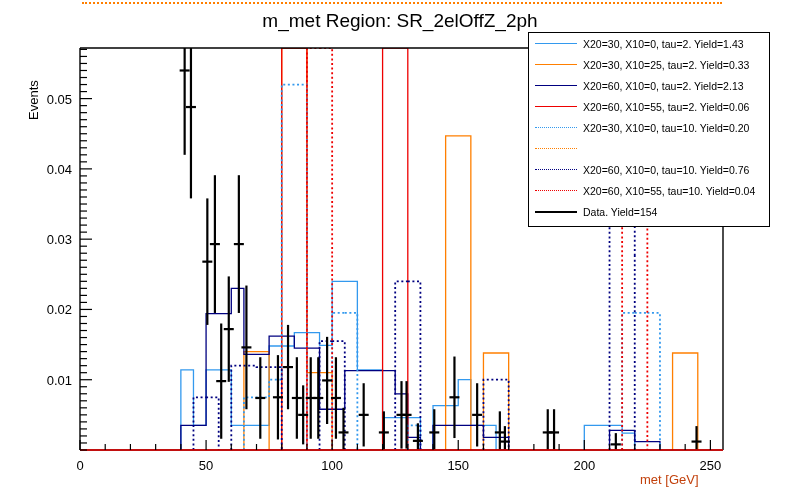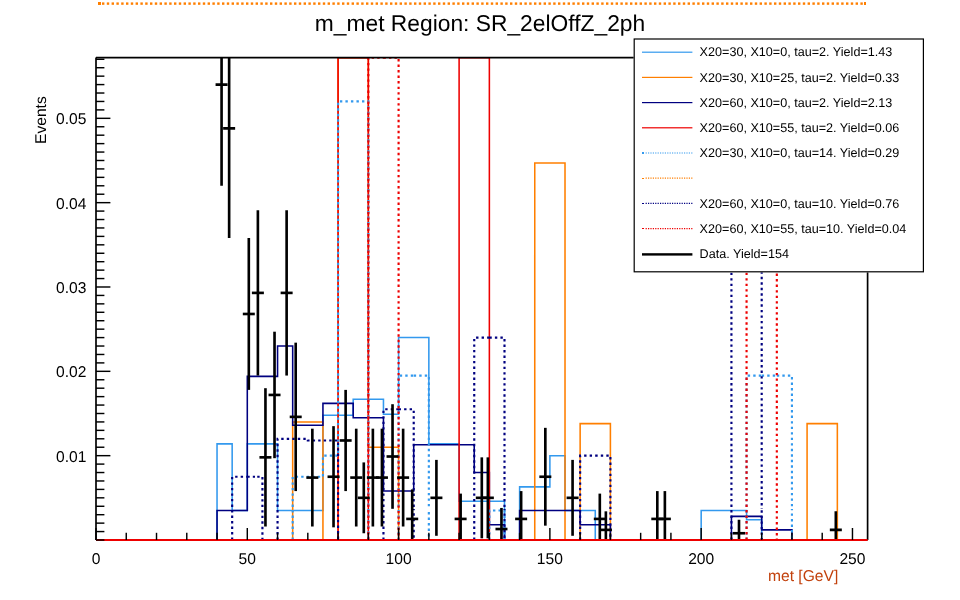--- a/index.html
+++ b/index.html
@@ -250,21 +250,21 @@
       <div class="legend-row">
         <span class="legend-key">
           <i style="border-top: 1.4px solid rgb(238, 0, 0);"></i>
         </span>
         <span class="legend-label">X20=60, X10=55, tau=2. Yield=0.06</span>
       </div>
       <div class="legend-row">
         <span class="legend-key">
           <i style="border-top: 1.6px dotted rgb(51, 153, 238);"></i>
         </span>
-        <span class="legend-label">X20=30, X10=0, tau=14. Yield=0.29</span>
+        <span class="legend-label">X20=30, X10=0, tau=10. Yield=0.20</span>
       </div>
       <div class="legend-row">
         <span class="legend-key">
           <i style="border-top: 1.6px dotted rgb(255, 127, 0);"></i>
         </span>
       </div>
       <div class="legend-row">
         <span class="legend-key">
           <i style="border-top: 1.6px dotted rgb(0, 0, 128);"></i>
         </span>

